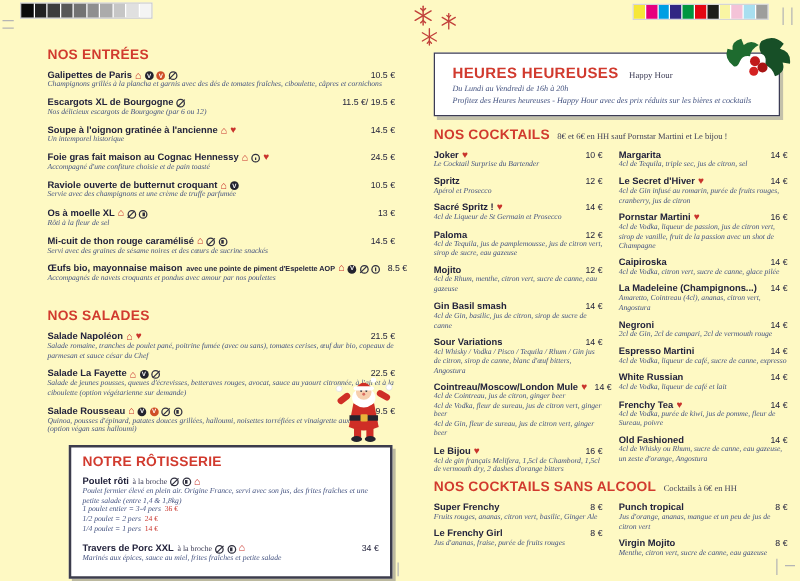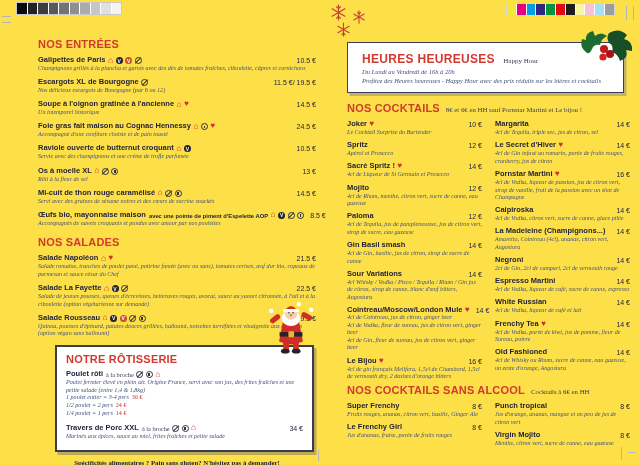--- a/index.html
+++ b/index.html
@@ -1,18 +1,18 @@
 <!DOCTYPE html>
 <html><head>
 <meta charset="utf-8">
 <style>
   html,body{margin:0;padding:0}
   body{width:640px;height:465px;background:#fff;position:relative;overflow:hidden;
        font-family:"Liberation Sans",sans-serif;-webkit-font-smoothing:antialiased}
-  .sheet{position:absolute;inset:0;background:#fde047}
+  .sheet{position:absolute;inset:0;background:#fef9c3}
 
   
   .graybar{position:absolute;left:16px;top:2px;display:flex;gap:1px;border:1px solid #c9c9c9;padding:0;background:#fff}
   .graybar span{width:9.5px;height:11px;display:block}
   .colorbar{position:absolute;left:506px;top:3px;display:flex;gap:1px;border:1px solid #d5d5d5;background:#fff}
   .colorbar span{width:8.8px;height:11px;display:block}
   .cropmark{position:absolute;background:#b5b5b5}
   .snow{position:absolute}
 
   
@@ -212,21 +212,21 @@
             <span class="ic ic-fm">⌂</span>
             <span class="ic ic-veg">V</span>
             <span class="ic ic-gf"></span>
             <span class="ic ic-lf"></span>
             <span class="mi-p">8.5 €</span>
           </div>
           <div class="mi-d">Accompagnés de navets croquants et pondus avec amour par nos poulettes</div>
         </div>
       </div>
 
-    <h2 class="sec-t" style="margin-top:9px">NOS SALADES</h2>
+    <h2 class="sec-t" style="margin-top:20px">NOS SALADES</h2>
     <div id="salades">
         <div class="mi">
           <div class="mi-h">
             <span class="mi-n">Salade Napoléon</span>
             <span class="ic ic-fm">⌂</span>
             <span class="ic ic-heart">♥</span>
             <span class="mi-p">21.5 €</span>
           </div>
           <div class="mi-d">Salade romaine, tranches de poulet pané, poitrine fumée (avec ou sans), tomates cerises, œuf dur bio, copeaux de parmesan et sauce césar du Chef</div>
         </div>
@@ -351,31 +351,31 @@
           <div class="mi">
             <div class="mi-h">
               <span class="mi-n">Sacré Spritz !</span>
               <span class="ic ic-heart">♥</span>
               <span class="mi-p">14 €</span>
             </div>
             <div class="mi-d">4cl de Liqueur de St Germain et Prosecco</div>
           </div>
           <div class="mi">
             <div class="mi-h">
+              <span class="mi-n">Paloma</span>
+              <span class="mi-p">12 €</span>
+            </div>
+            <div class="mi-d">4cl de Tequila, jus de pamplemousse, jus de citron vert, sirop de sucre, eau gazeuse</div>
+          </div>
+          <div class="mi">
+            <div class="mi-h">
               <span class="mi-n">Mojito</span>
               <span class="mi-p">12 €</span>
             </div>
             <div class="mi-d">4cl de Rhum, menthe, citron vert, sucre de canne, eau gazeuse</div>
-          </div>
-          <div class="mi">
-            <div class="mi-h">
-              <span class="mi-n">Paloma</span>
-              <span class="mi-p">12 €</span>
-            </div>
-            <div class="mi-d">4cl de Tequila, jus de pamplemousse, jus de citron vert, sirop de sucre, eau gazeuse</div>
           </div>
           <div class="mi">
             <div class="mi-h">
               <span class="mi-n">Gin Basil smash</span>
               <span class="mi-p">14 €</span>
             </div>
             <div class="mi-d">4cl de Gin, basilic, jus de citron, sirop de sucre de canne</div>
           </div>
           <div class="mi">
             <div class="mi-h">

